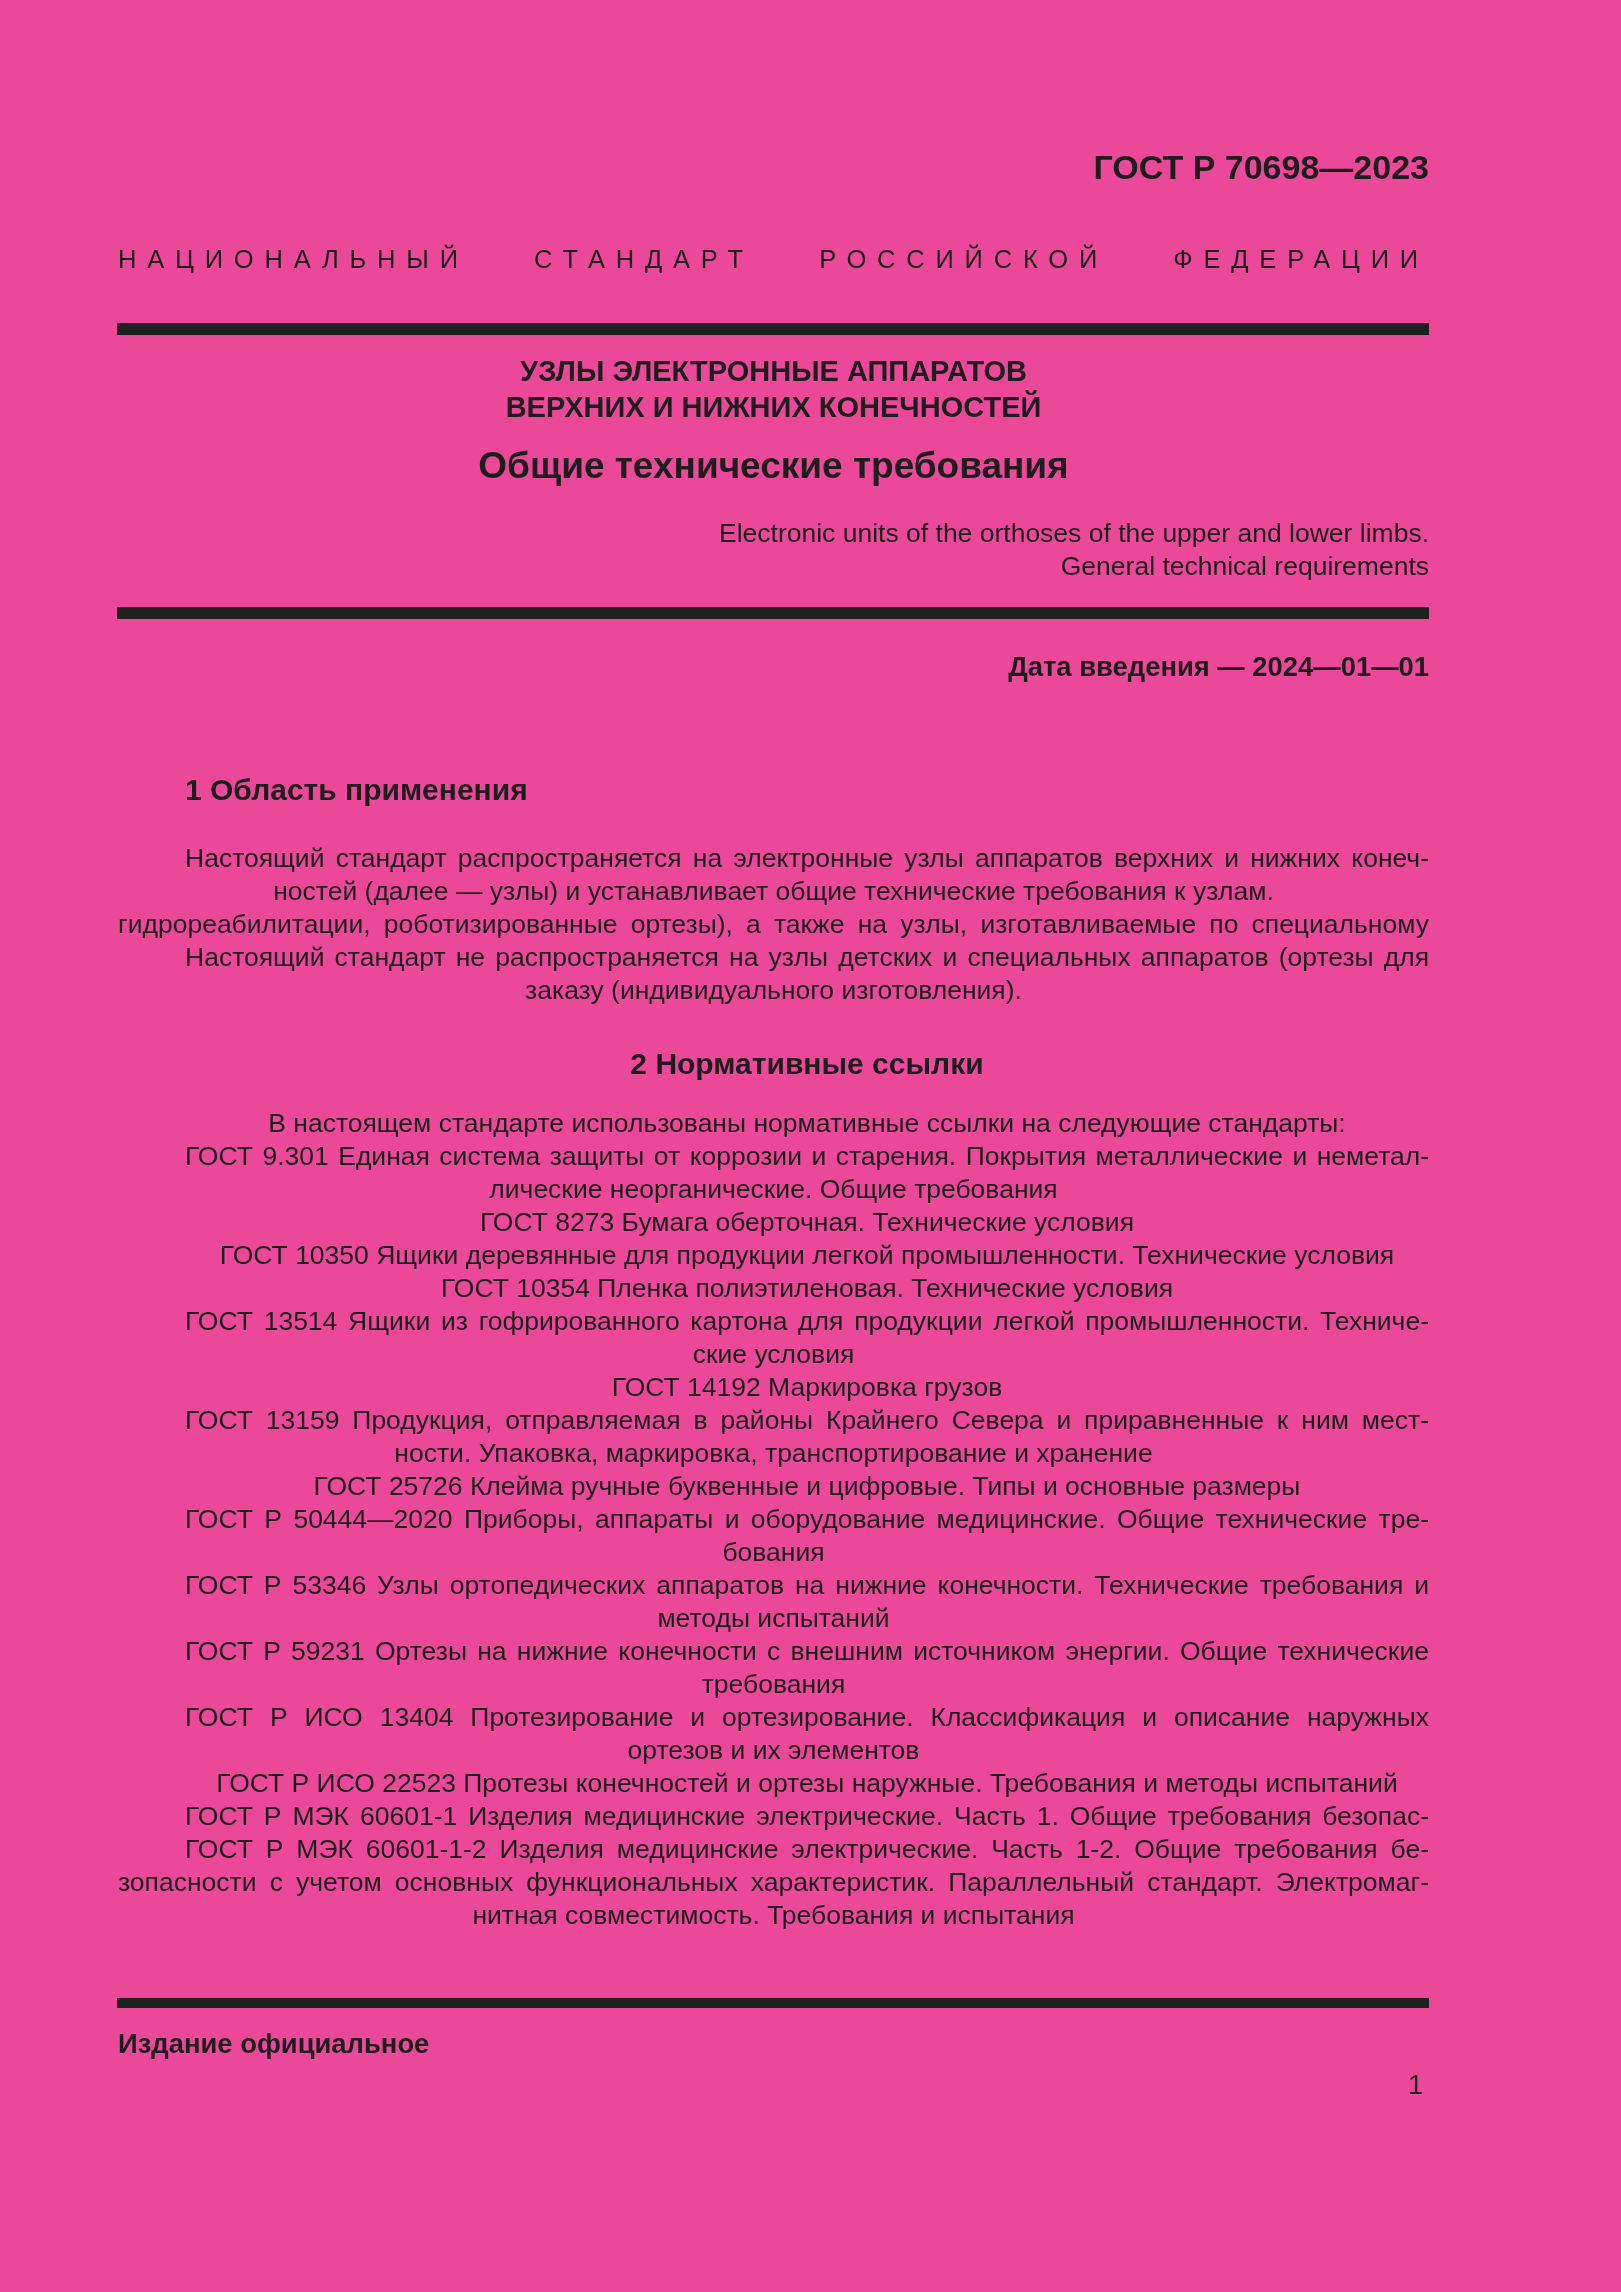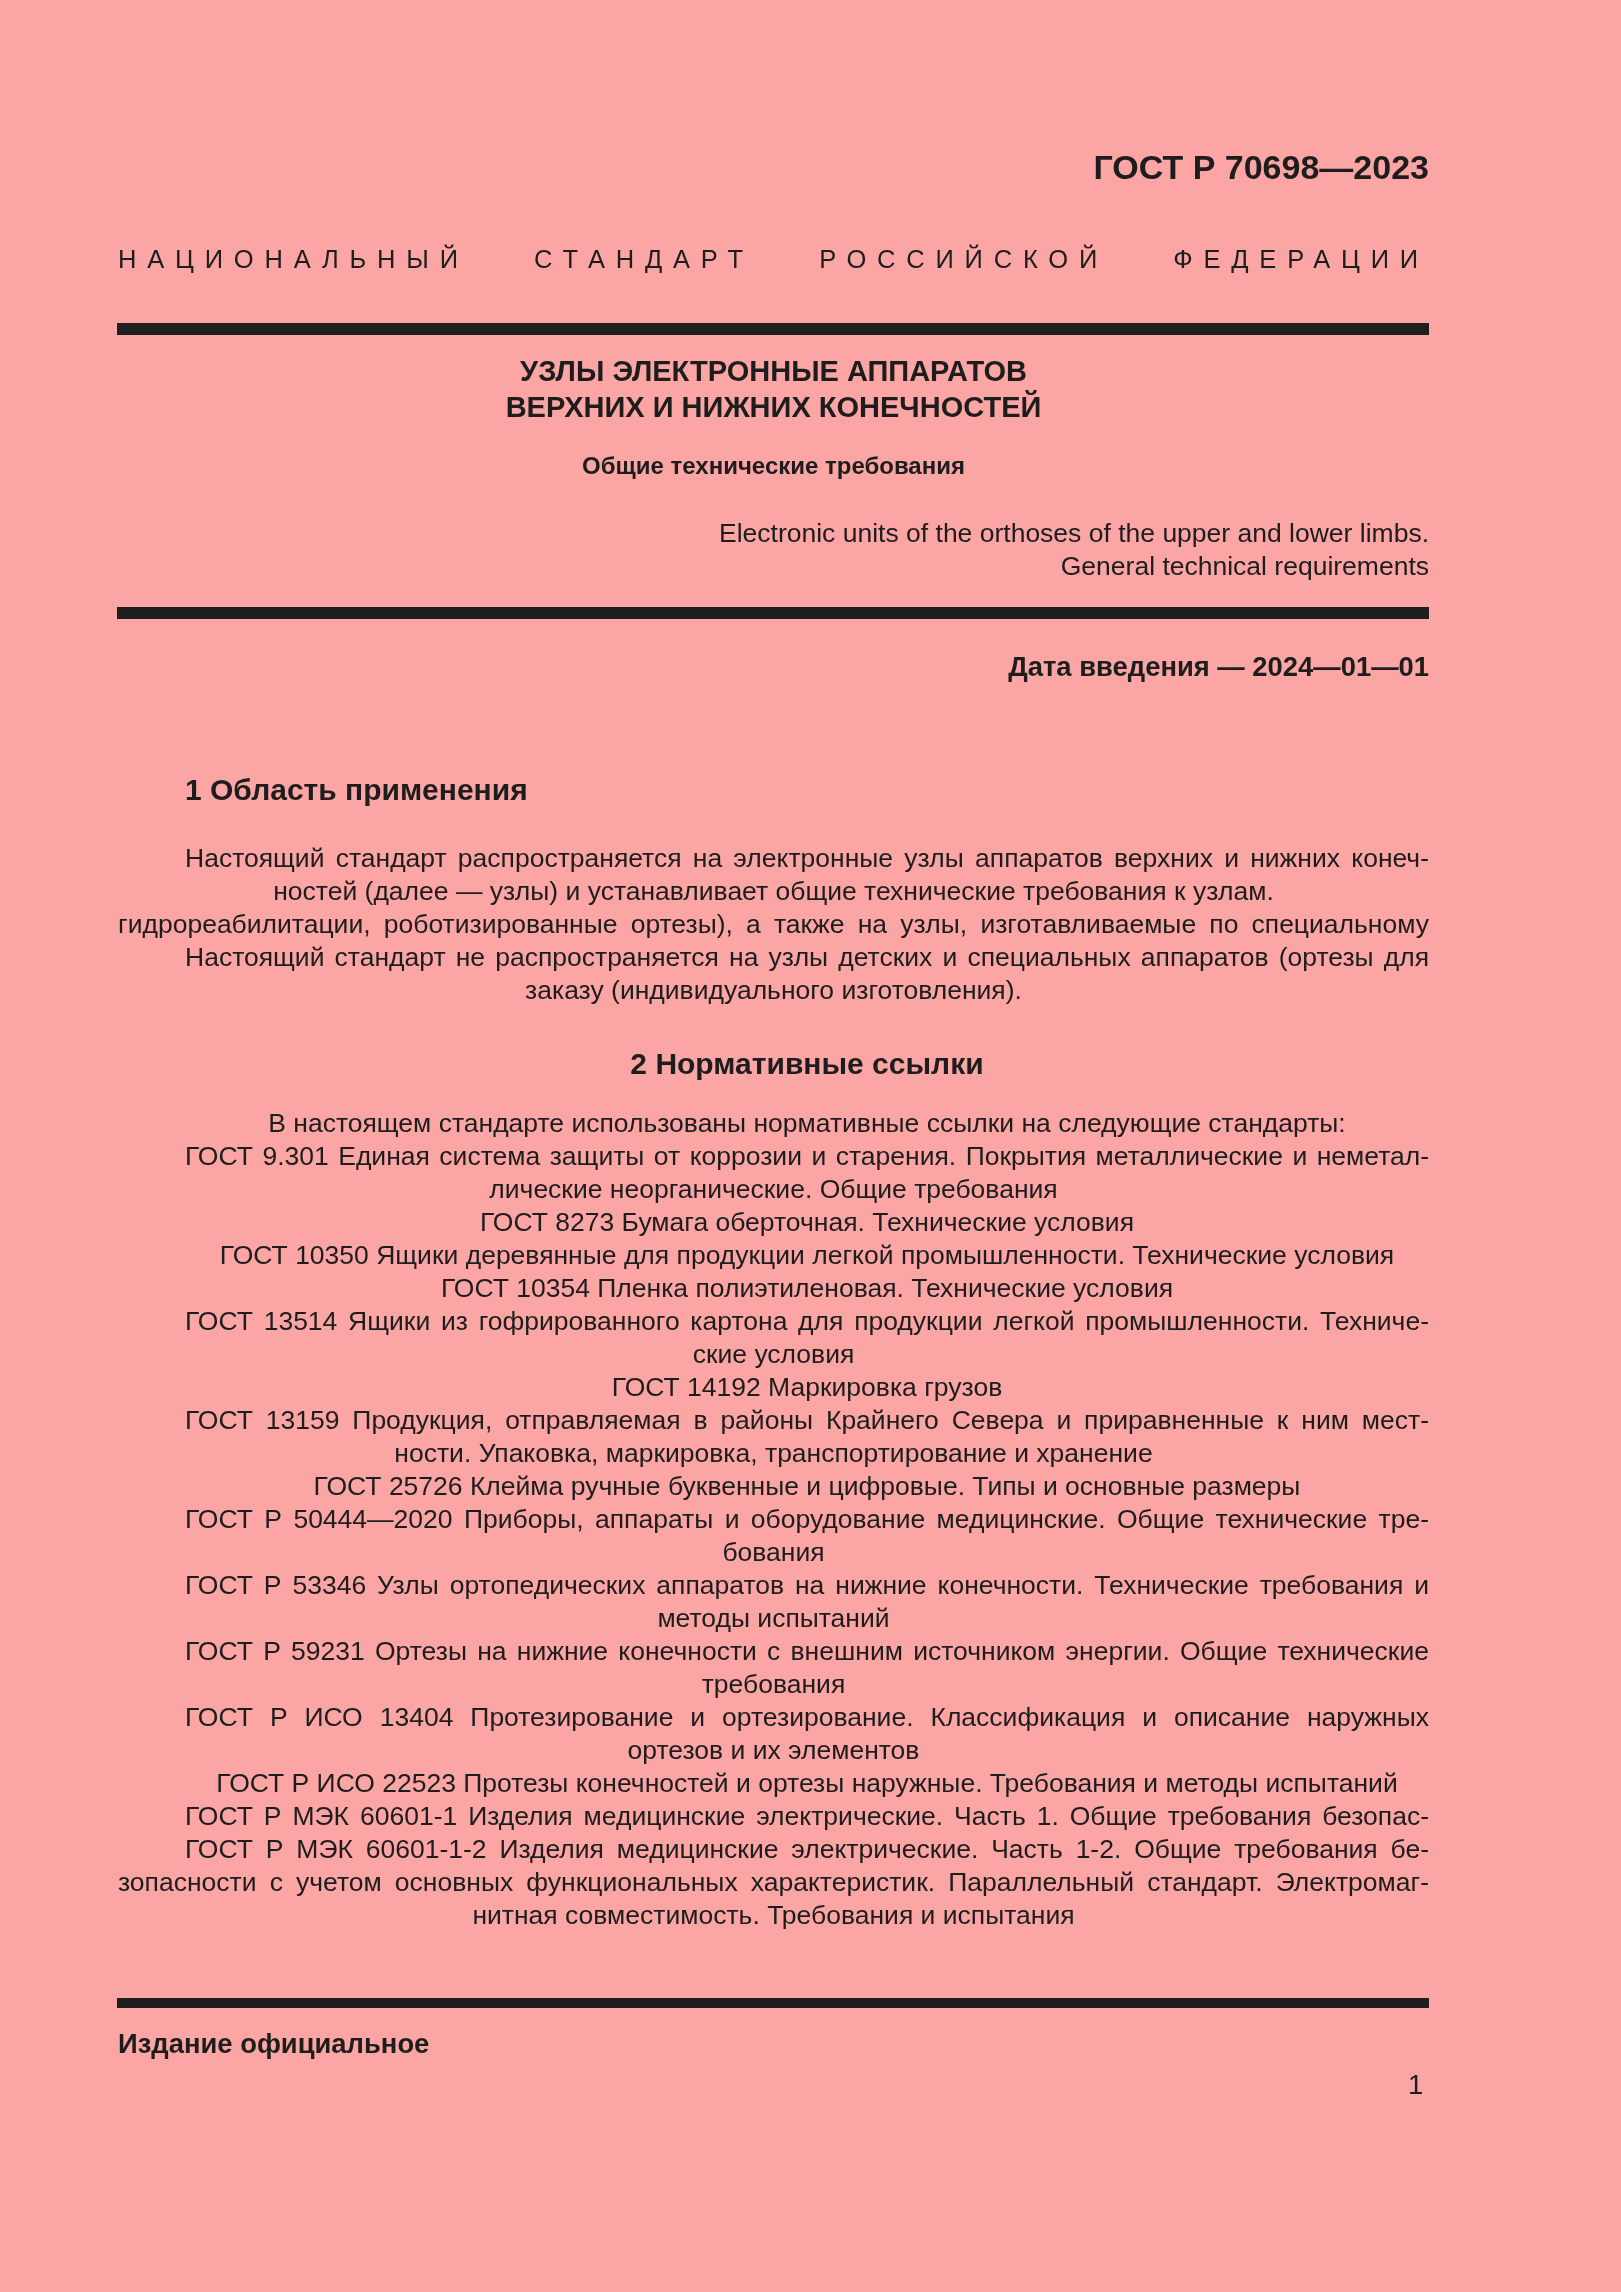--- a/index.html
+++ b/index.html
@@ -1,20 +1,20 @@
 <!DOCTYPE html>
 <html><head>
 <meta charset="utf-8">
 <style>
   html, body { margin: 0; padding: 0; background: #e8e8e8; }
   .page {
     position: relative;
     width: 1621px;
     height: 2293px;
-    background: #fca5a5;
+    background: #ec4899;
     font-family: "Liberation Sans", sans-serif;
     color: #1d1d1d;
     margin: 0 auto;
     overflow: hidden;
   }
   .col {
     position: absolute;
     left: 118px;
     width: 1311px;
   }
@@ -50,21 +50,21 @@
     top: 353px;
     text-align: center;
     font-weight: bold;
     font-size: 29px;
     line-height: 36px;
   }
   #subtitle {
     top: 449px;
     text-align: center;
     font-weight: bold;
-    font-size: 24px;
+    font-size: 37px;
     line-height: 33px;
   }
   #title-en {
     top: 517px;
     text-align: right;
     font-size: 26.5px;
     line-height: 33px;
   }
   #date-line {
     top: 650px;

